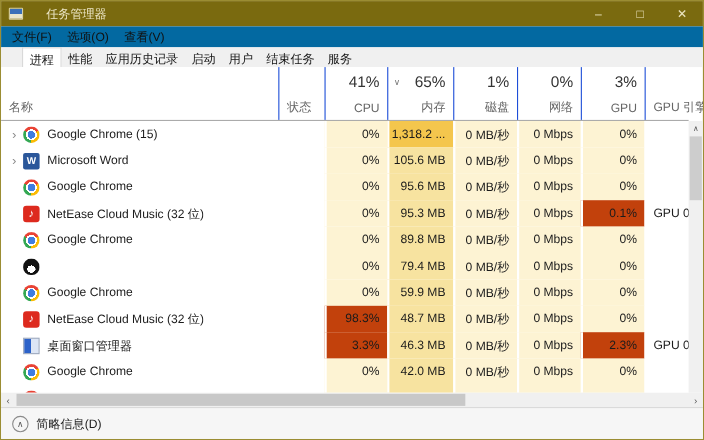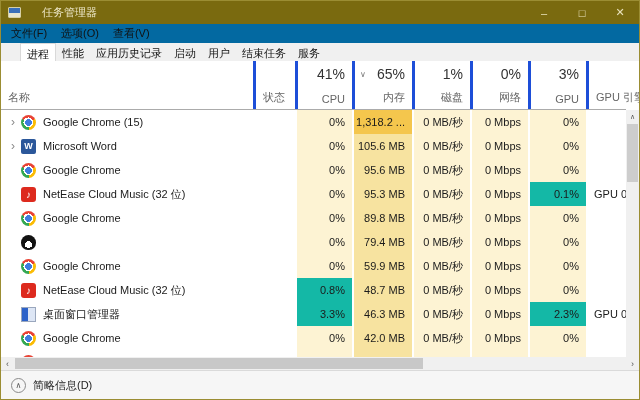--- a/index.html
+++ b/index.html
@@ -25,21 +25,21 @@
 
   
   .tabbar { position:absolute; top:42px; left:0; right:0; height:18px; background:#f0f0f0;
             display:flex; align-items:stretch; font-size:11px; color:#151515; padding-left:19px; }
   .tab { padding:3px 6px 2px; white-space:nowrap; }
   .tab.sel { background:#fff; border:1px solid #d9d9d9; border-bottom:none; }
 
   
   .colheader { position:absolute; top:60px; left:0; right:13px; height:49px; background:#fff;
                border-bottom:1px solid #ababab; display:flex; }
-  .hc { position:relative; border-left:3px solid #1d4ed8; }
+  .hc { position:relative; border-left:1px solid #1d4ed8; }
   .hc:first-child { border-left:none; }
   .hc .pct { position:absolute; right:7px; top:5px; font-size:14px; color:#333; }
   .hc .lbl { position:absolute; right:7px; bottom:4px; font-size:11px; color:#666; white-space:nowrap; }
   .hc.left-lbl .lbl { left:7px; right:auto;margin-top:24px; }
   .srt { position:absolute; left:5px; top:9px; font-size:8px; color:#777; }
   .w-name{width:252px}.w-st{width:42px}.w-cpu{width:57px}.w-mem{width:60px}
   .w-dsk{width:58px}.w-net{width:58px}.w-gpu{width:58px}.w-eng{width:40px}
 
   
   .tablebody { position:absolute; top:109px; left:0; width:625px; height:247px; background:#fff; }
@@ -49,21 +49,21 @@
   .c-name { display:flex; align-items:center; padding-left:5px; }
   .exp { width:14px; text-align:center; color:#8a8a8a; font-size:12px; line-height:1; }
   .ic { width:15px; height:15px; margin:0 7px 0 1px; flex:none; display:flex;
         align-items:center; justify-content:center; }
   .nm { white-space:nowrap; overflow:hidden; }
   .num { display:flex; align-items:center; justify-content:flex-end; padding-right:7px;
          border-left:2px solid #fff; }
   .c-eng { display:flex; align-items:center; padding-left:6px; background:#fff;
            border-left:2px solid #fff; white-space:nowrap; }
   .pale  { background:#fdf3d3; }
-  .pale2 { background:#14b8a6;text-align:center; }
+  .pale2 { background:#c2410c;text-align:center; }
   .mem   { background:#f7e3a0; }
   .hot   { background:#f4c64d; }
 
   
   .ic-chrome { border-radius:50%;
     background: radial-gradient(circle at 50% 50%, #3f7de0 0 3.5px, #fff 3.5px 5px, rgba(0,0,0,0) 5px),
                 conic-gradient(from -60deg, #e94335 0 120deg, #fbbc05 120deg 240deg, #34a853 240deg 360deg); }
   .ic-word { background:#2b579a; color:#fff; font-weight:bold; font-size:9px; border-radius:2px; }
   .ic-netease { background:#dd2a1e; color:#fff; font-size:10px; border-radius:3px; }
   .ic-qq { background: radial-gradient(ellipse 42% 36% at 50% 64%, #fff 0 60%, rgba(0,0,0,0) 61%), #121212;
@@ -262,21 +262,21 @@
       <div class="cell c-eng w-eng"></div>
     </div>
 
     <div class="row">
       <div class="cell c-name w-name">
         <span class="exp"></span>
         <span class="ic ic-netease">♪</span>
         <span class="nm">NetEase Cloud Music (32 位)</span>
       </div>
       <div class="cell w-st"></div>
-      <div class="cell num w-cpu pale2">0.8%</div>
+      <div class="cell num w-cpu pale2">98.3%</div>
       <div class="cell num w-mem mem">48.7 MB</div>
       <div class="cell num w-dsk pale">0 MB/秒</div>
       <div class="cell num w-net pale">0 Mbps</div>
       <div class="cell num w-gpu pale">0%</div>
       <div class="cell c-eng w-eng"></div>
     </div>
 
     <div class="row">
       <div class="cell c-name w-name">
         <span class="exp"></span>

